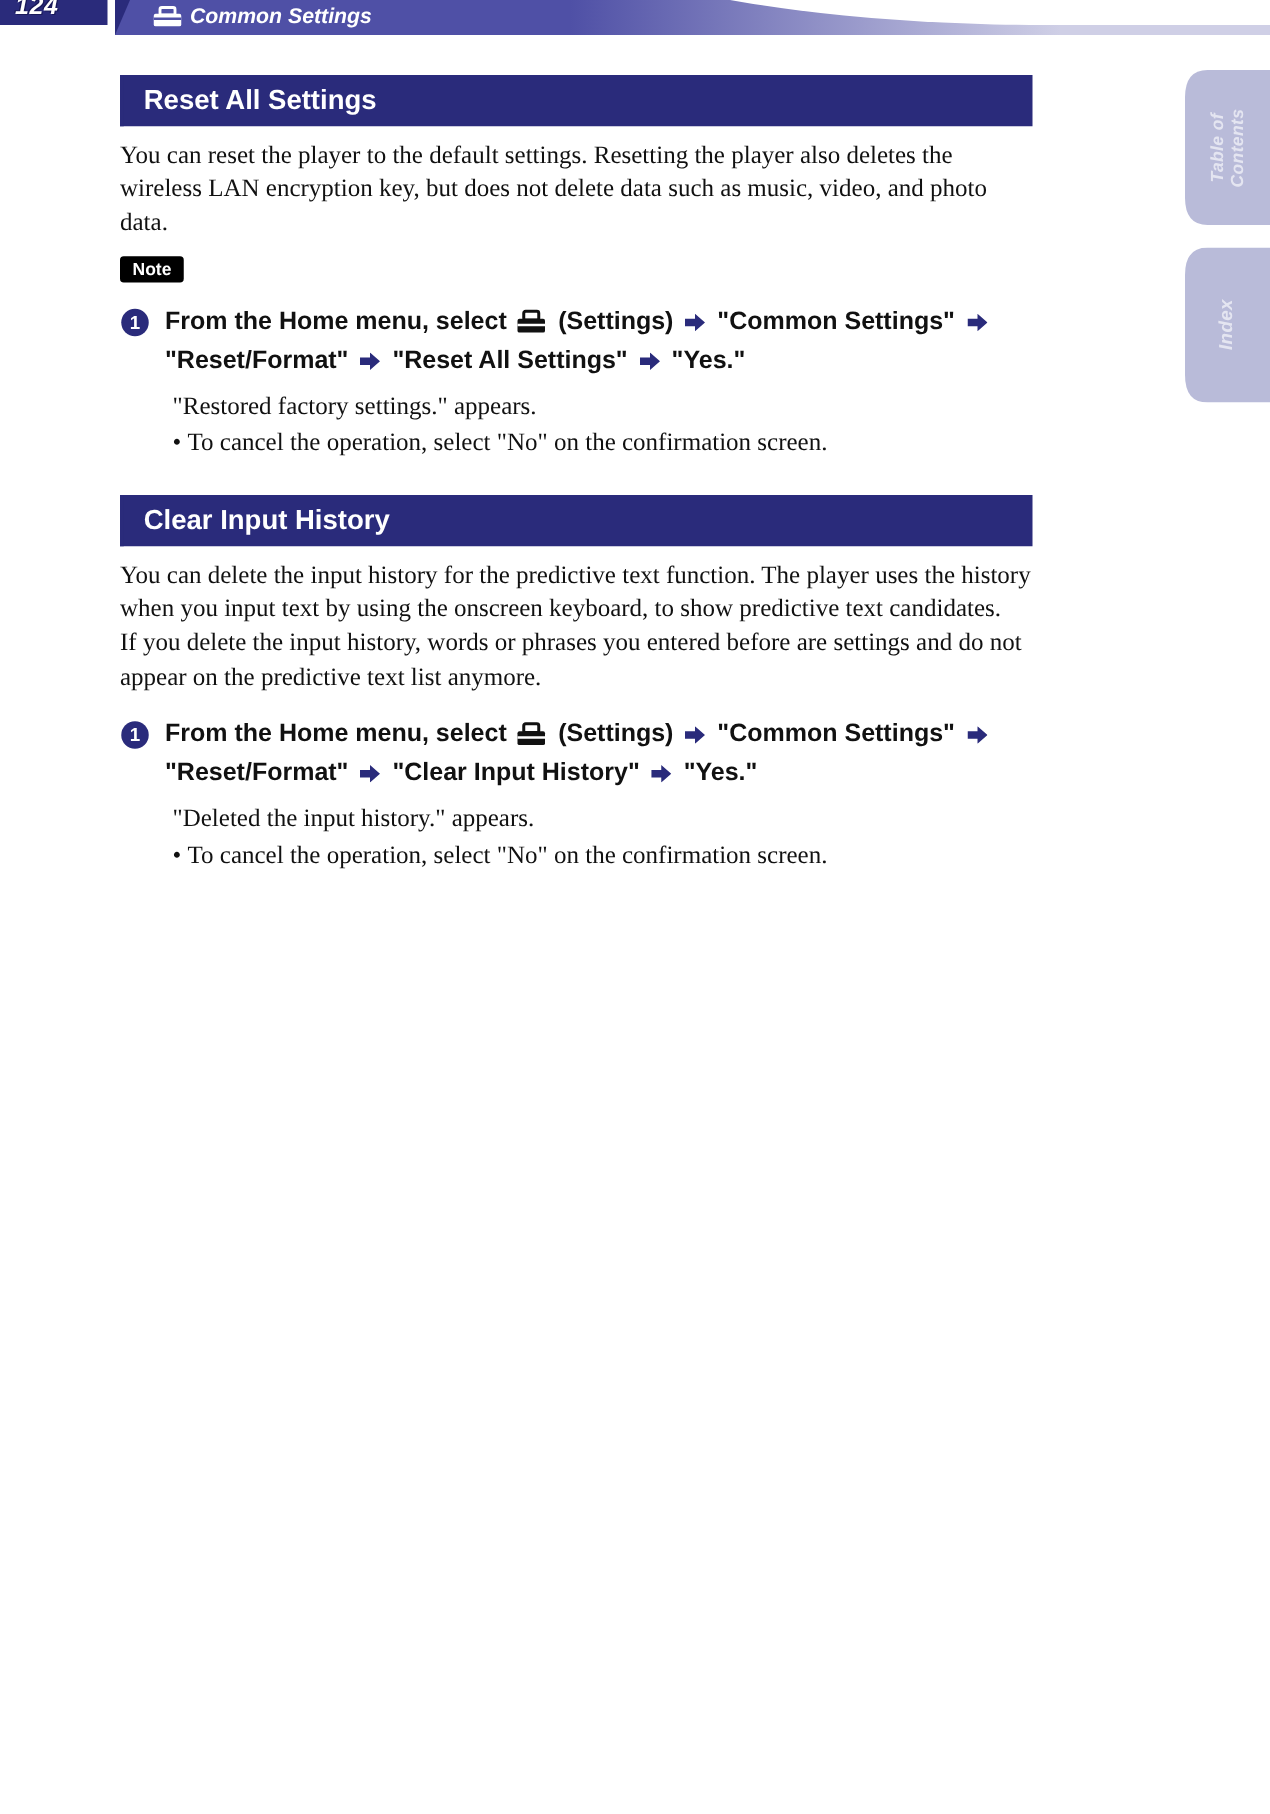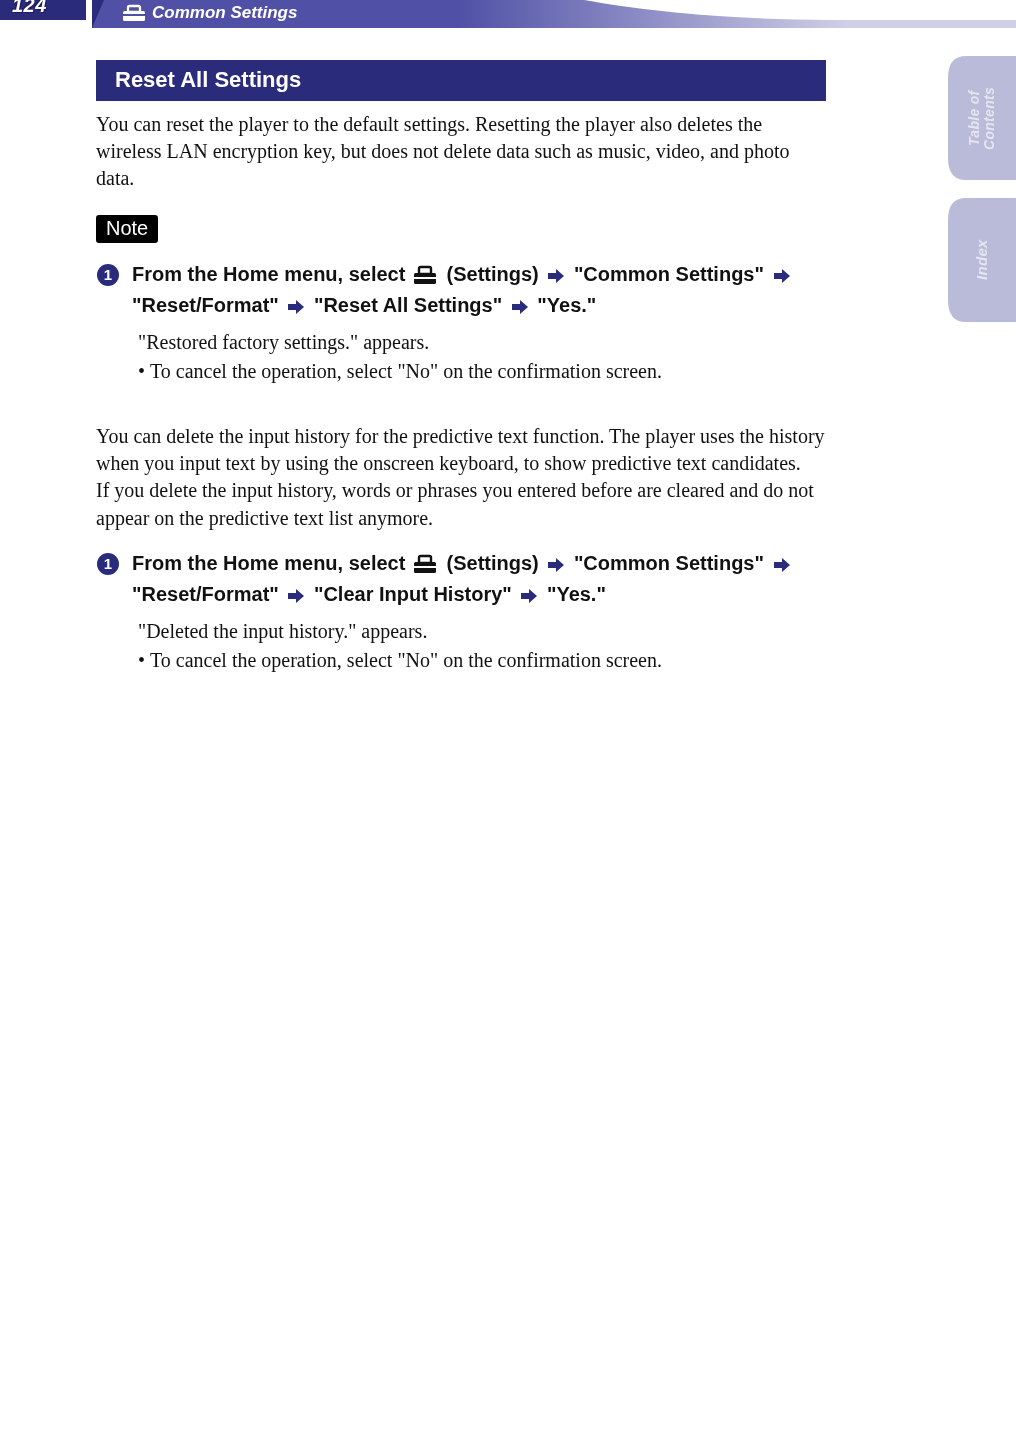--- a/index.html
+++ b/index.html
@@ -132,25 +132,25 @@
       font-size: 20px;
       line-height: 1.36;
       color: #111;
       margin-top: 10px;
     }
     .note-pill {
       display: inline-block;
       background: #000;
       color: #fff;
       font-family: Arial, Helvetica, sans-serif;
-      font-weight: normal;
-      font-size: 20px;
+      font-weight: bold;
+      font-size: 14px;
       padding: 2px 10px 3px 10px;
       border-radius: 3px;
-      margin-top: 22px;
+      margin-top: 12px;
     }
     .bullet-line {
       font-size: 20px;
       line-height: 1.36;
       color: #111;
       margin-top: 4px;
       padding-left: 16px;
       text-indent: -16px;
     }
     .bullet-dot::before { content: "\2022\00a0 "; }
@@ -309,22 +309,23 @@
   </div>
 
   <div class="result-block">
     <div>"Restored factory settings." appears.</div>
     <div class="bullet-line" style="margin-top:2px;"><span class="bullet-dot"></span><span>To cancel the operation, select "No" on the confirmation screen.</span></div>
   </div>
 
   <div class="spacer"></div>
 
   
+  <div class="section-bar narrow">Clear Input History</div>
   <p class="intro">You can delete the input history for the predictive text function. The player uses the history when you input text by using the onscreen keyboard, to show predictive text candidates.</p>
-  <p class="intro" style="margin-top:0;">If you delete the input history, words or phrases you entered before are cleared and do not appear on the predictive text list anymore.</p>
+  <p class="intro" style="margin-top:0;">If you delete the input history, words or phrases you entered before are settings and do not appear on the predictive text list anymore.</p>
 
   <div class="step-row">
     <span class="step-bullet">
       <svg width="24" height="24" viewBox="0 0 24 24">
         <circle cx="12" cy="12" r="11" fill="#2a2b7b"></circle>
         <text x="12" y="17" text-anchor="middle" fill="#ffffff" font-family="Arial" font-weight="bold" font-size="15">1</text>
       </svg>
     </span>
     <div class="step-text">
       <span>From the Home menu, select </span>

